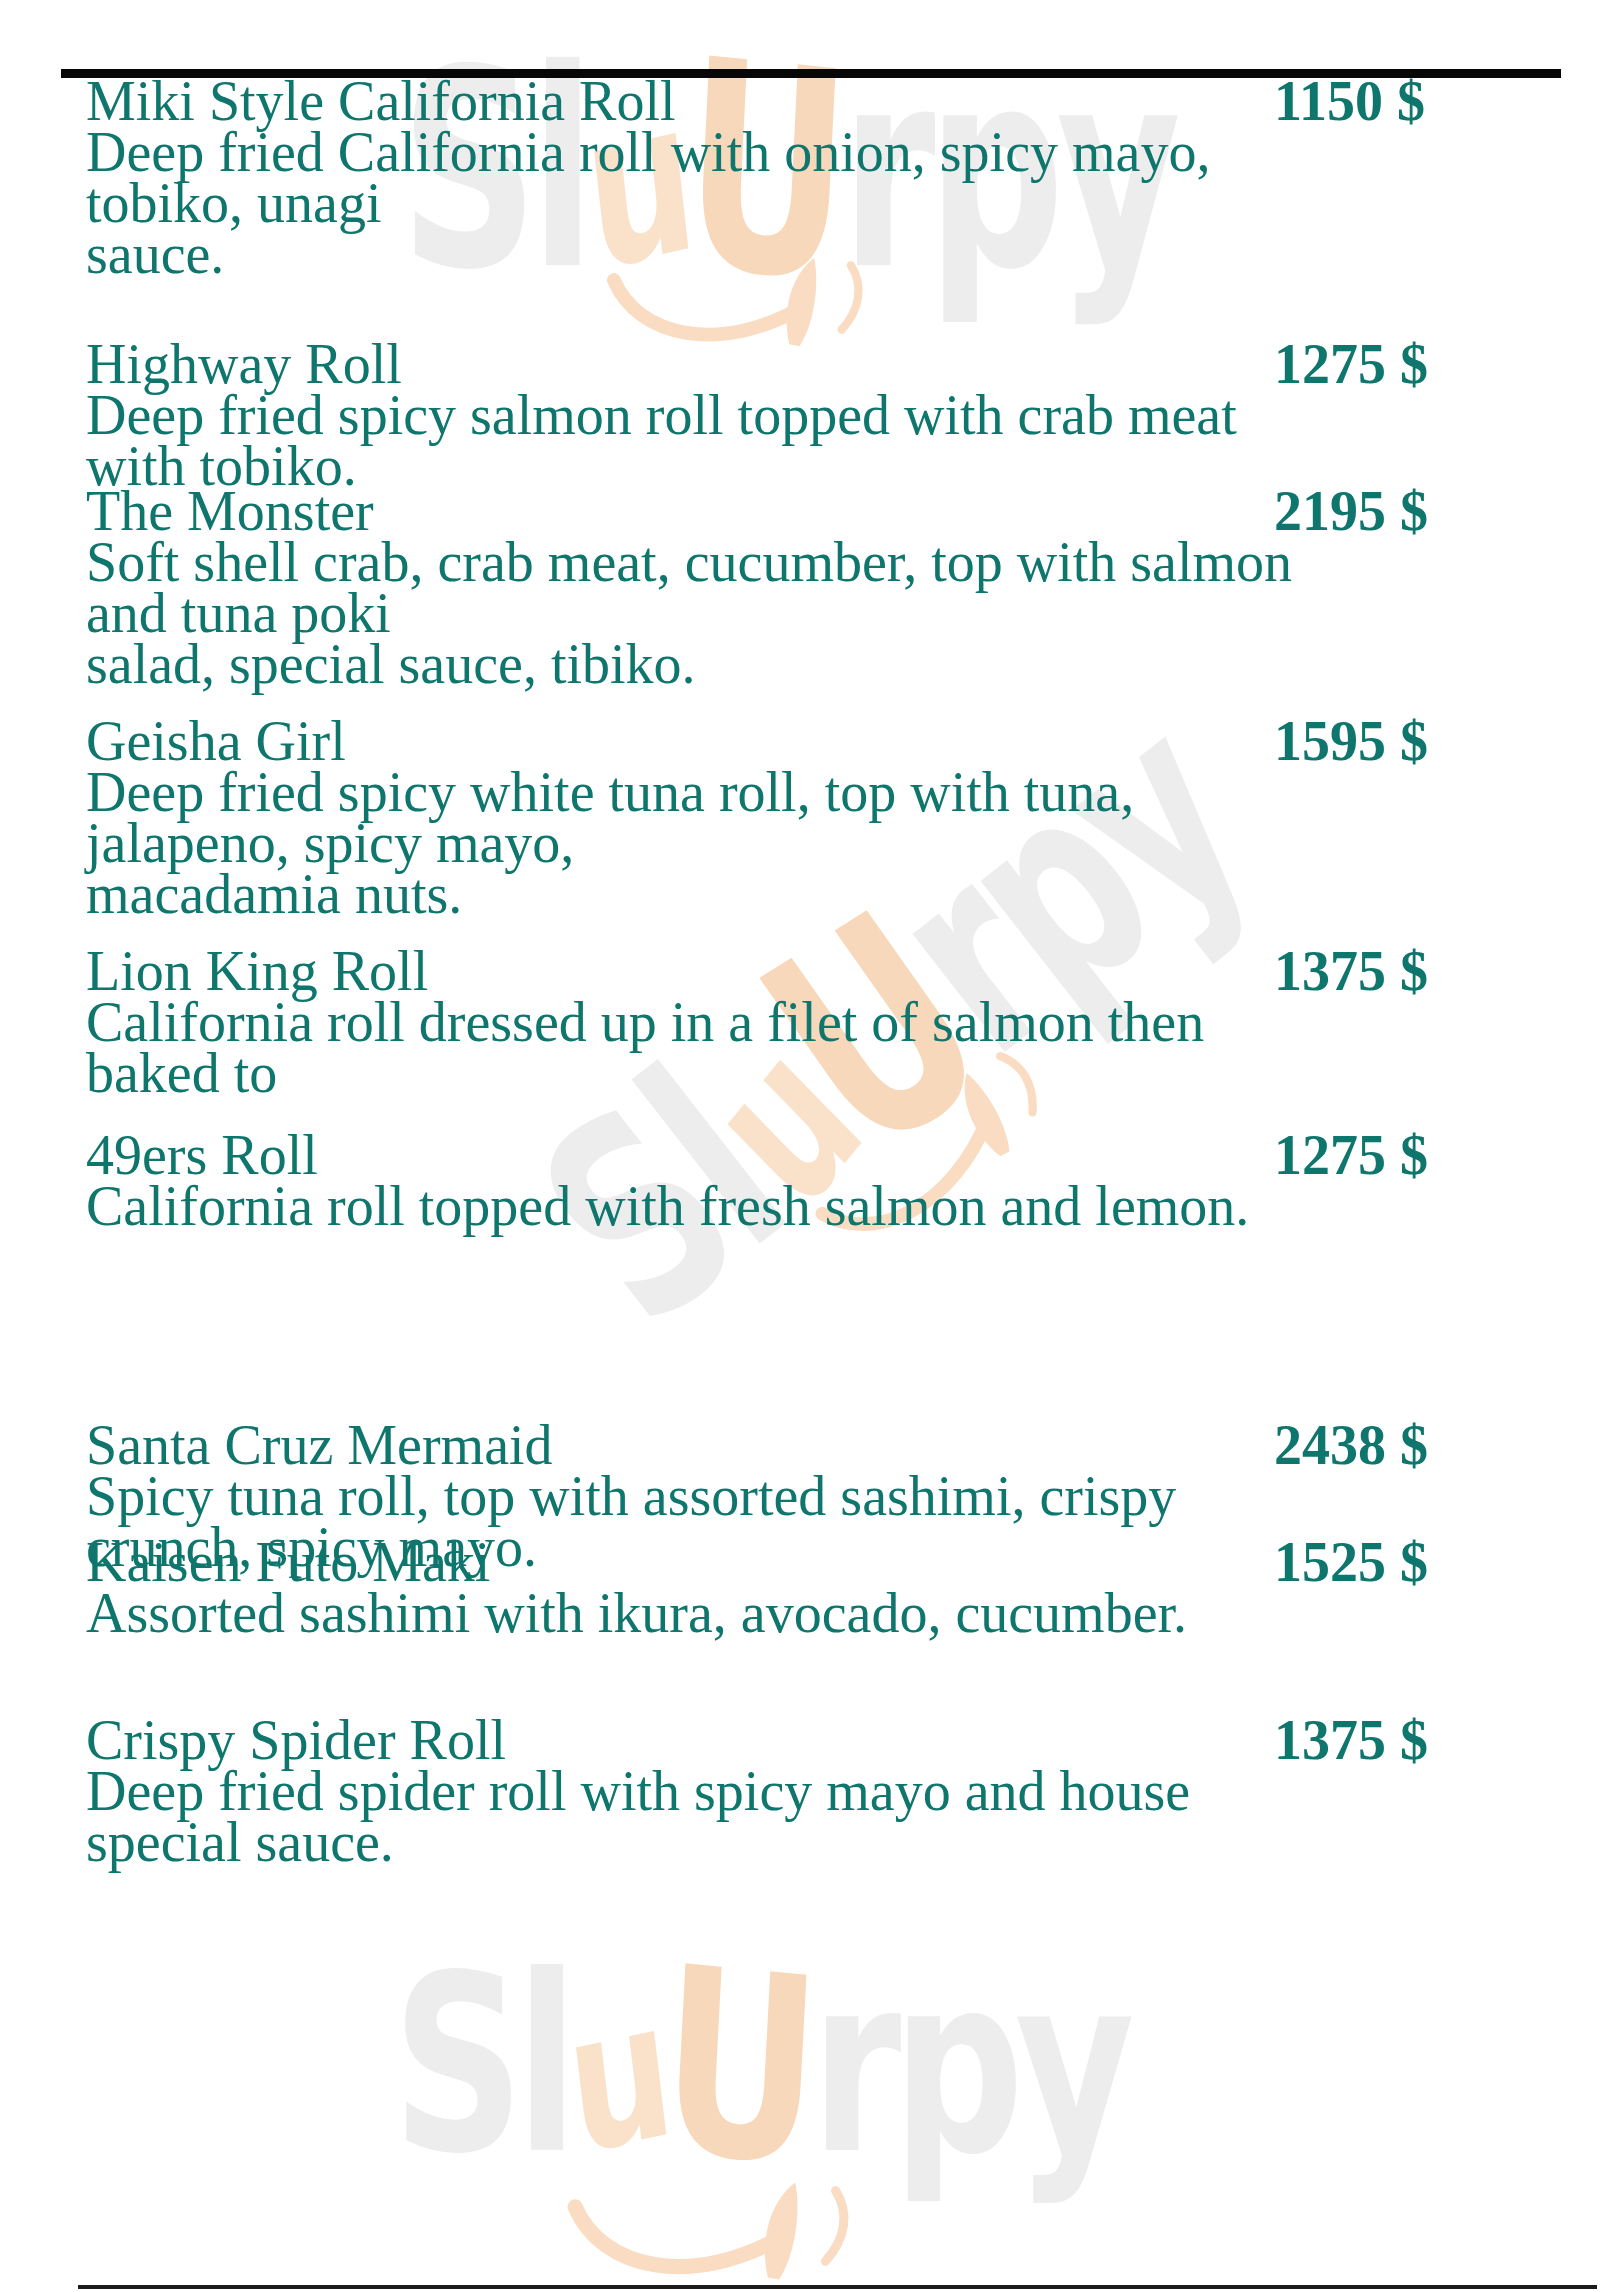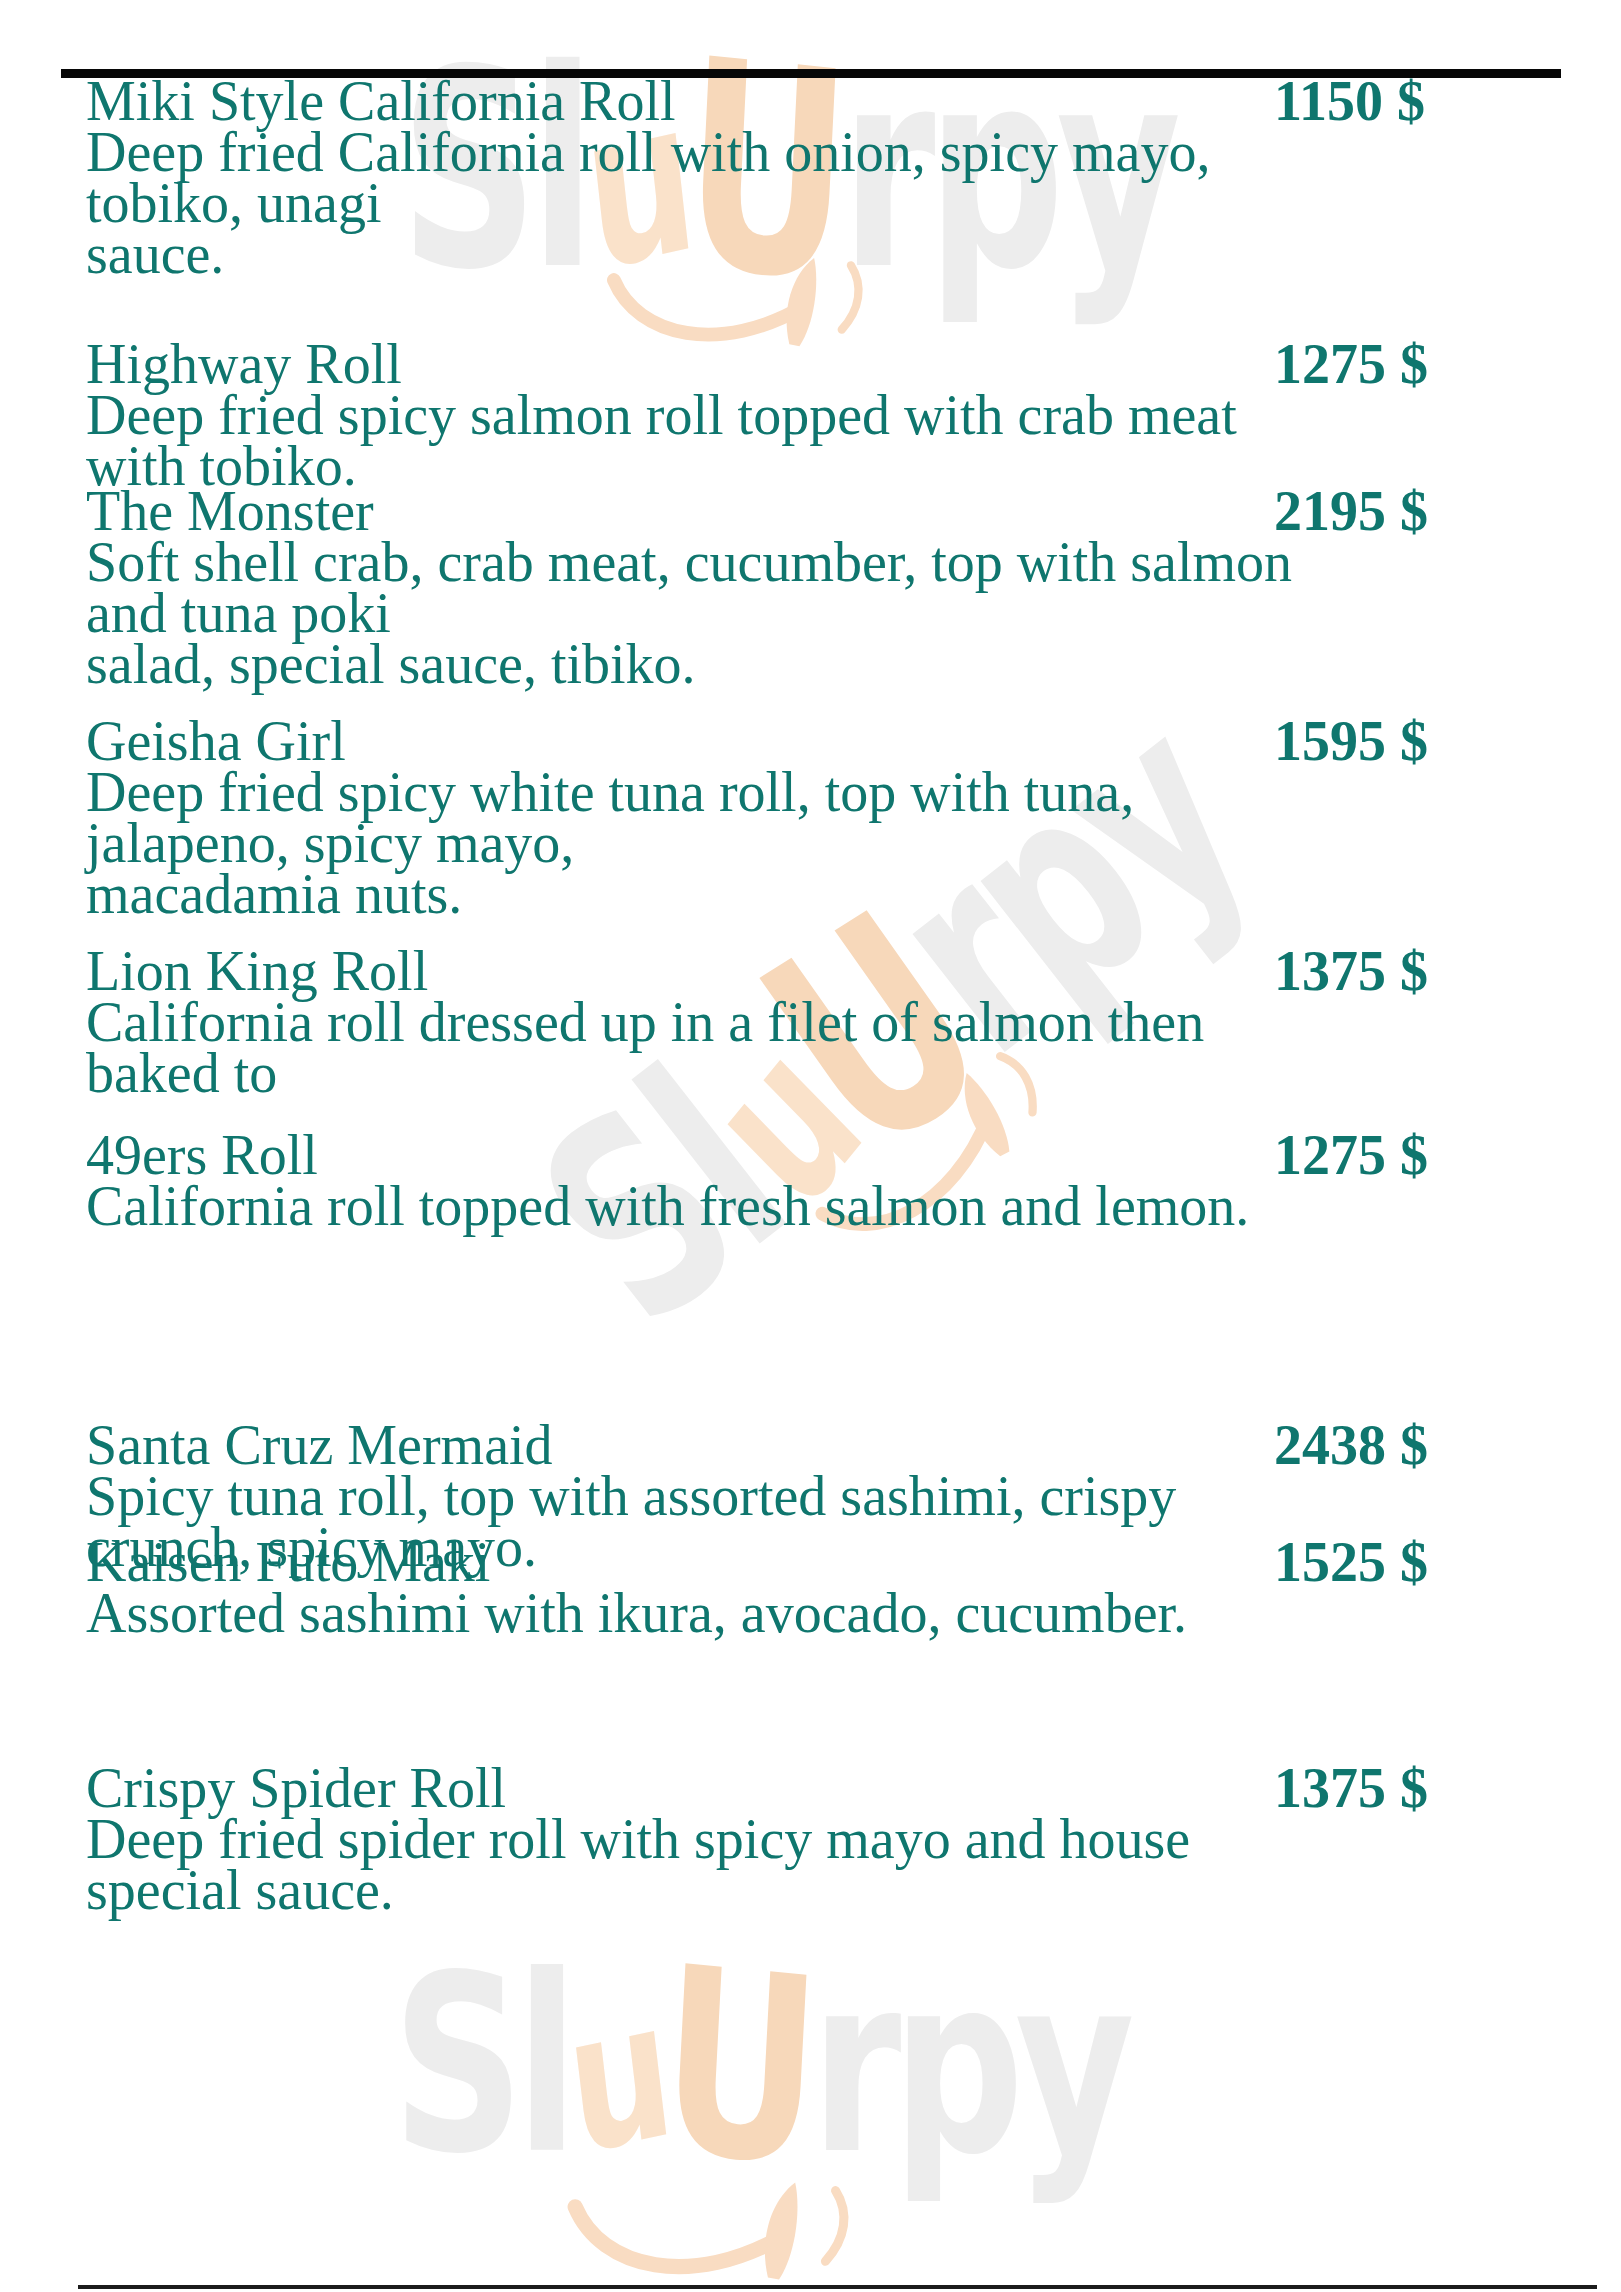--- a/index.html
+++ b/index.html
@@ -29,21 +29,21 @@
     position:absolute; left:1188px; top:0; white-space:nowrap;font-weight:bold;
   }
   .i1 { top:76px; }
   .i2 { top:307px;margin-top:32px; }
   .i3 { top:486px; }
   .i4 { top:716px; }
   .i5 { top:946px; }
   .i6 { top:1130px; }
   .i7 { top:1420px; }
   .i8 { top:1537px; }
-  .i9 { top:1715px;margin-top:48px; }
+  .i9 { top:1715px; }
 
   
   .wm {
     position:absolute; z-index:0; white-space:nowrap;
     font-family:"DejaVu Sans", sans-serif; font-weight:bold;
     pointer-events:none;
   }
   .wm .txt {
     display:inline-block; transform:scaleX(0.70); transform-origin:0 0;
     font-size:274px; line-height:1; letter-spacing:-11.8px;

